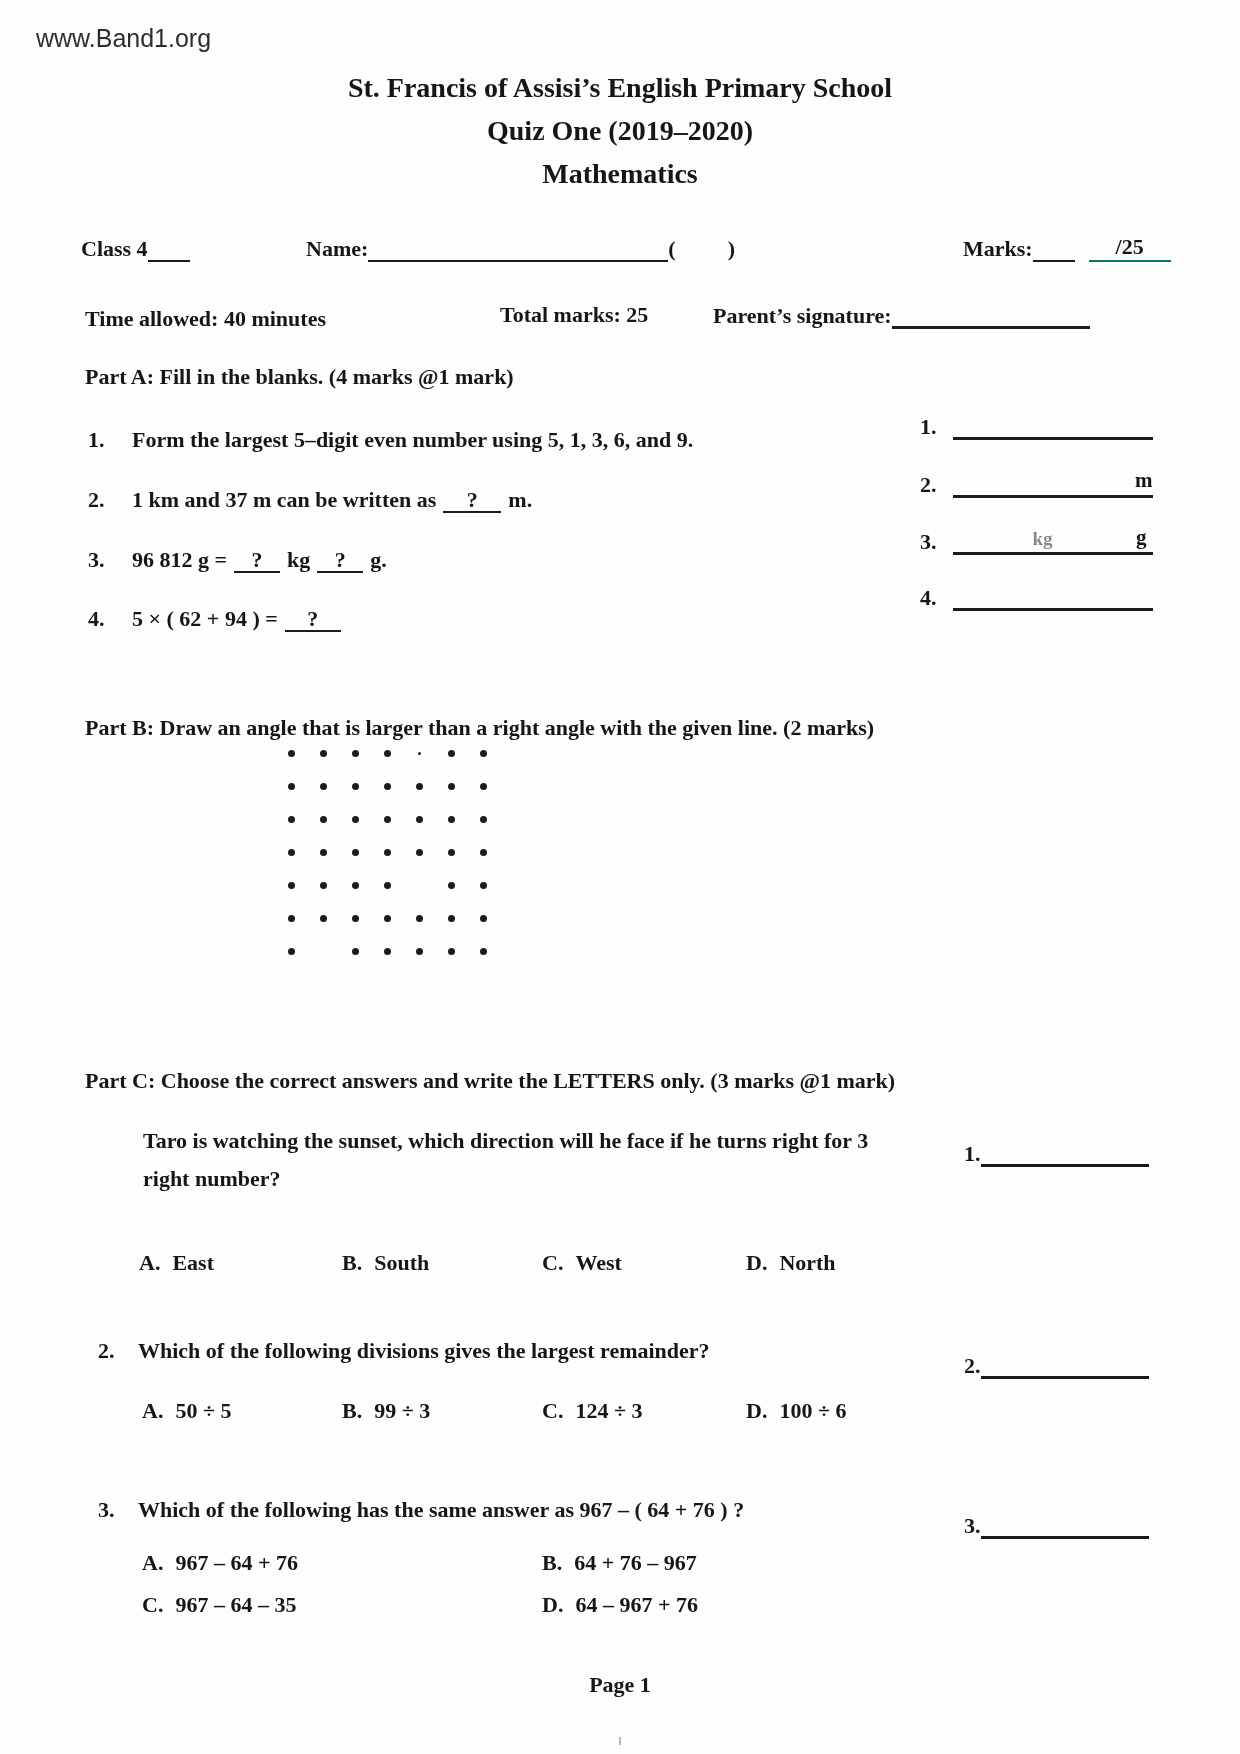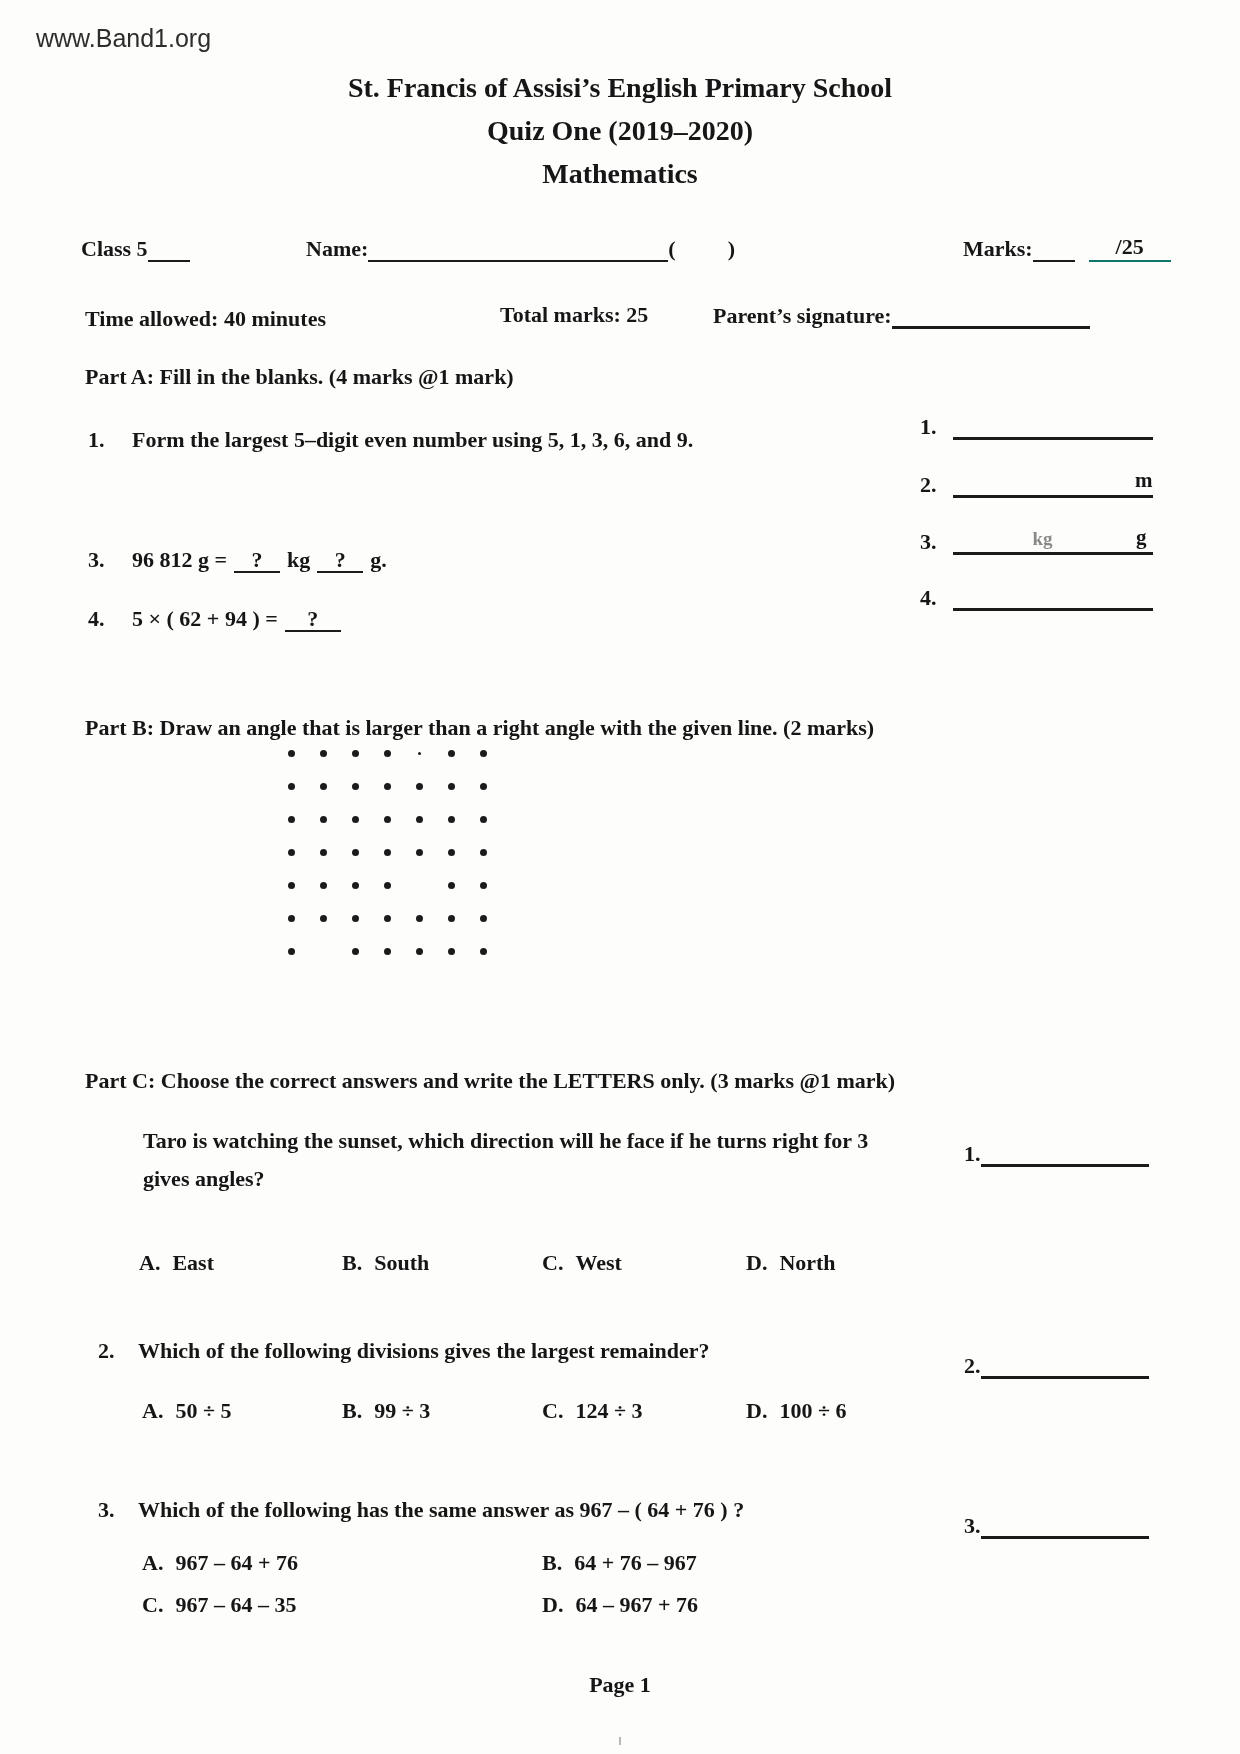--- a/index.html
+++ b/index.html
@@ -46,41 +46,44 @@
 
   <div class="abs sans watermark">www.Band1.org</div>
 
   <div class="abs title-block">
     <div>St. Francis of Assisi’s English Primary School</div>
     <div>Quiz One (2019–2020)</div>
     <div>Mathematics</div>
   </div>
 
   <div class="abs row" style="left:81px;top:236px;">
-    <span>Class 5</span><span class="uline" style="width:42px;"></span>
+    <span>Class 4</span><span class="uline" style="width:42px;"></span>
   </div>
   <div class="abs row" style="left:306px;top:236px;">
     <span>Name:</span><span class="uline" style="width:300px;"></span><span>(</span><span style="display:inline-block;width:52px;"></span><span>)</span>
   </div>
   <div class="abs row" style="left:963px;top:234px;">
     <span>Marks:</span><span class="uline" style="width:42px;"></span><span style="display:inline-block;width:14px;"></span><span class="marks-frac">/25</span>
   </div>
 
   <div class="abs row" style="left:85px;top:306px;">Time allowed: 40 minutes</div>
   <div class="abs row" style="left:500px;top:302px;">Total marks: 25</div>
   <div class="abs row" style="left:713px;top:302px;">
     <span>Parent’s signature:</span><span class="uline" style="width:198px;border-bottom-width:3px;"></span>
   </div>
 
   <div class="abs row" style="left:85px;top:364px;">Part A: Fill in the blanks. (4 marks @1 mark)</div>
 
   <div class="abs row" style="left:88px;top:427px;">
     <span class="qnum">1.</span><span>Form the largest 5–digit even number using 5, 1, 3, 6, and 9.</span>
   </div>
 
+  <div class="abs row" style="left:88px;top:487px;">
+    <span class="qnum">2.</span><span>1 km and 37 m can be written as</span><span class="blank" style="min-width:46px;">?</span><span>m.</span>
+  </div>
 
   <div class="abs row" style="left:88px;top:547px;">
     <span class="qnum">3.</span><span>96 812 g =</span><span class="blank" style="min-width:34px;">?</span><span>kg</span><span class="blank" style="min-width:34px;">?</span><span>g.</span>
   </div>
 
   <div class="abs row" style="left:88px;top:606px;">
     <span class="qnum">4.</span><span>5 × ( 62 + 94 ) =</span><span class="blank" style="min-width:44px;">?</span>
   </div>
 
   <div class="abs ansrow" style="left:920px;top:410px;">
@@ -152,21 +155,21 @@
       <span class="dot" style="width: 7px; height: 7px; left: 64px; top: 198px;"></span>
       <span class="dot" style="width: 7px; height: 7px; left: 96px; top: 198px;"></span>
       <span class="dot" style="width: 7px; height: 7px; left: 128px; top: 198px;"></span>
       <span class="dot" style="width: 7px; height: 7px; left: 160px; top: 198px;"></span>
       <span class="dot" style="width: 7px; height: 7px; left: 192px; top: 198px;"></span>
     </div>
 
   <div class="abs row" style="left:85px;top:1068px;">Part C: Choose the correct answers and write the LETTERS only. (3 marks @1 mark)</div>
 
   <div class="abs row" style="left:143px;top:1128px;">Taro is watching the sunset, which direction will he face if he turns right for 3</div>
-  <div class="abs row" style="left:143px;top:1166px;">gives angles?</div>
+  <div class="abs row" style="left:143px;top:1166px;">right number?</div>
   <div class="abs ansrow" style="left:964px;top:1138px;gap:0;">
     <span>1.</span>
     <span class="c-ansline"></span>
   </div>
   <div class="abs opt" style="left:139px;top:1250px;"><span class="letter">A.</span><span>East</span></div>
   <div class="abs opt" style="left:342px;top:1250px;"><span class="letter">B.</span><span>South</span></div>
   <div class="abs opt" style="left:542px;top:1250px;"><span class="letter">C.</span><span>West</span></div>
   <div class="abs opt" style="left:746px;top:1250px;"><span class="letter">D.</span><span>North</span></div>
 
   <div class="abs row" style="left:98px;top:1338px;">

